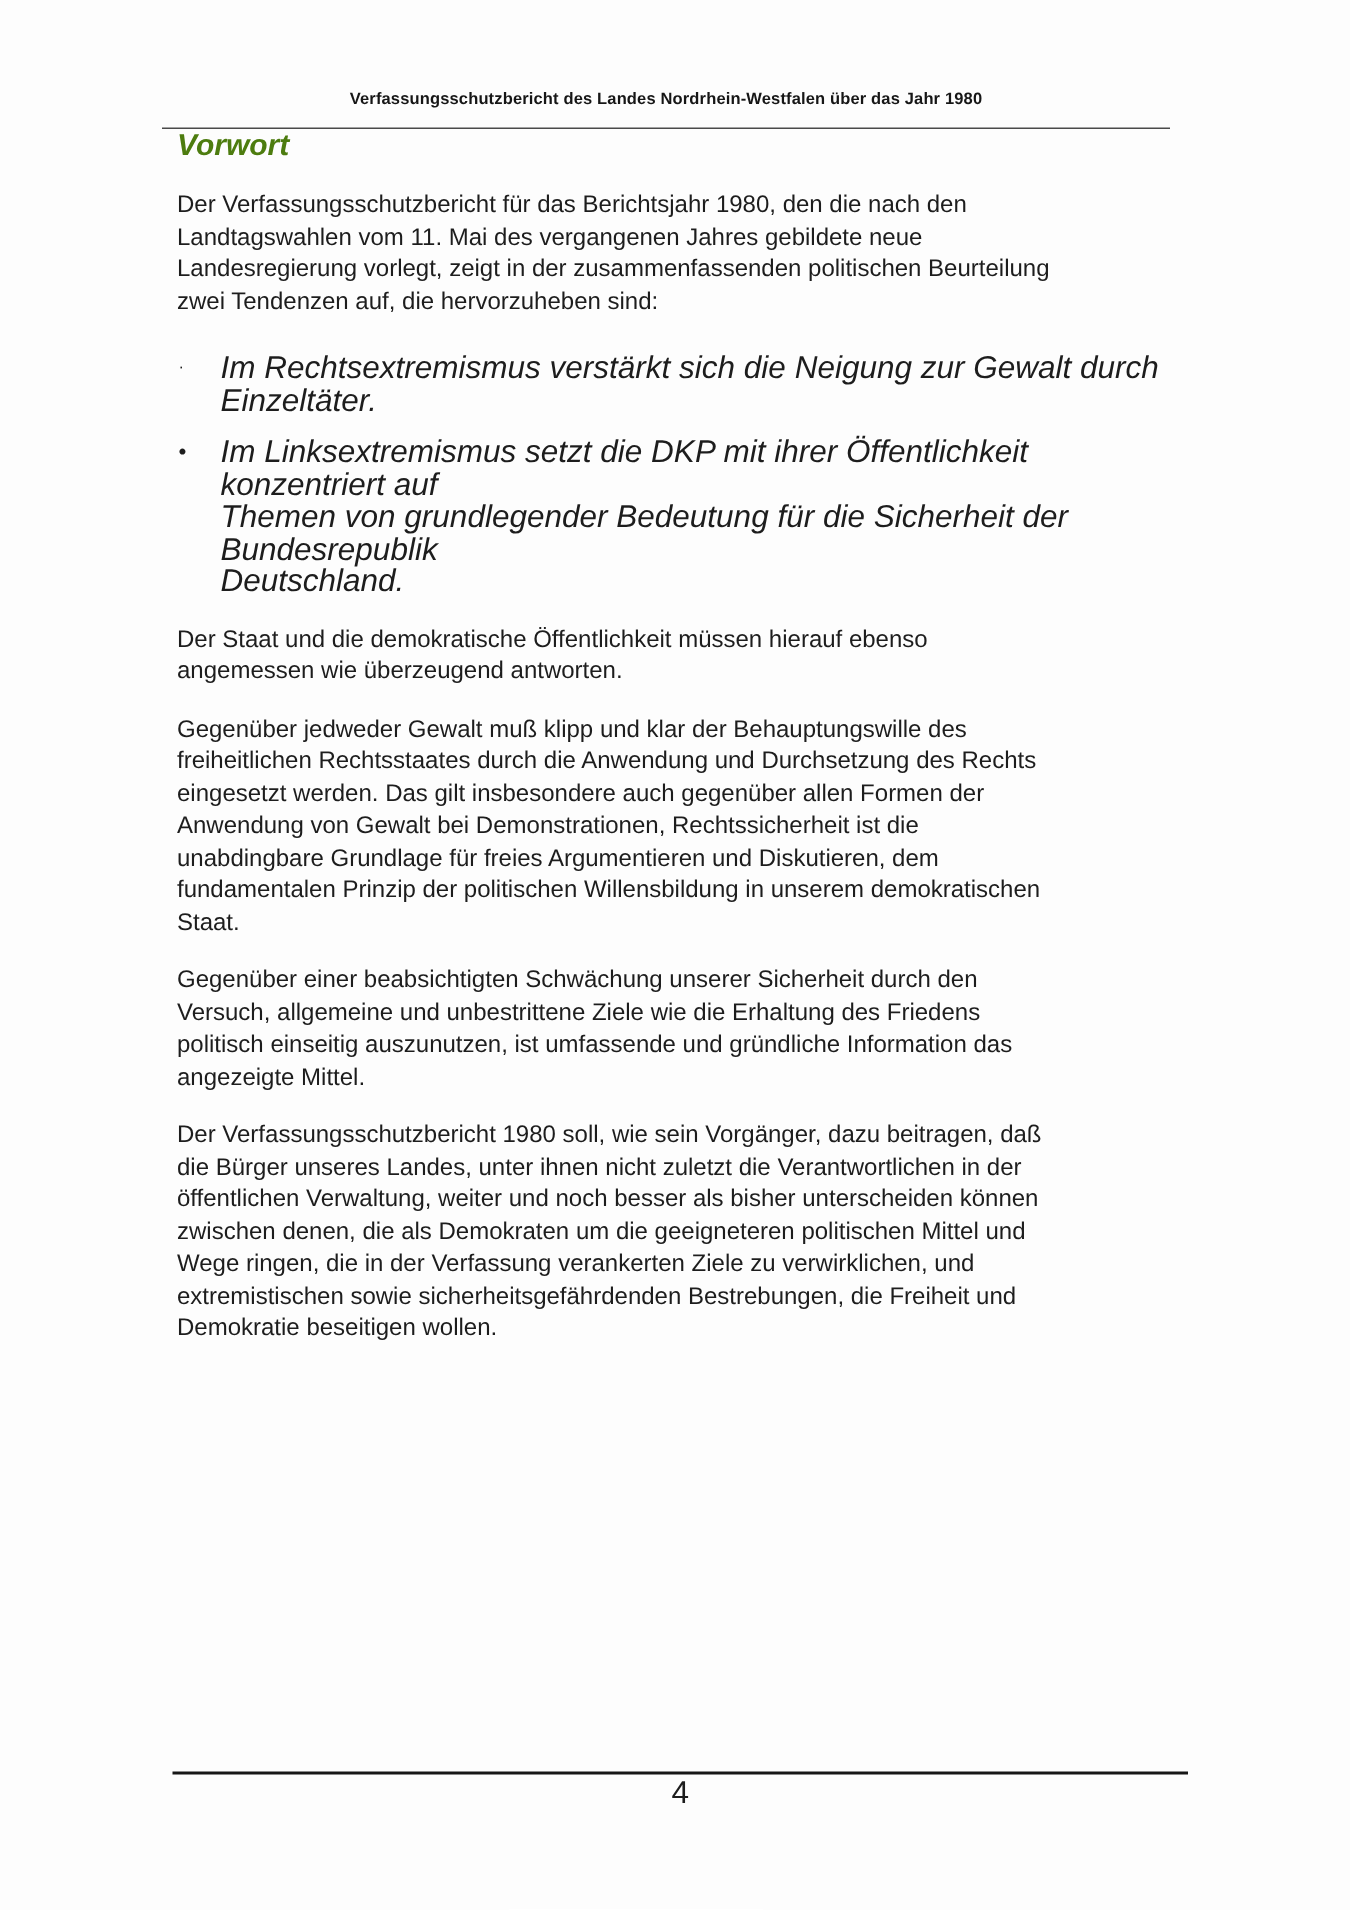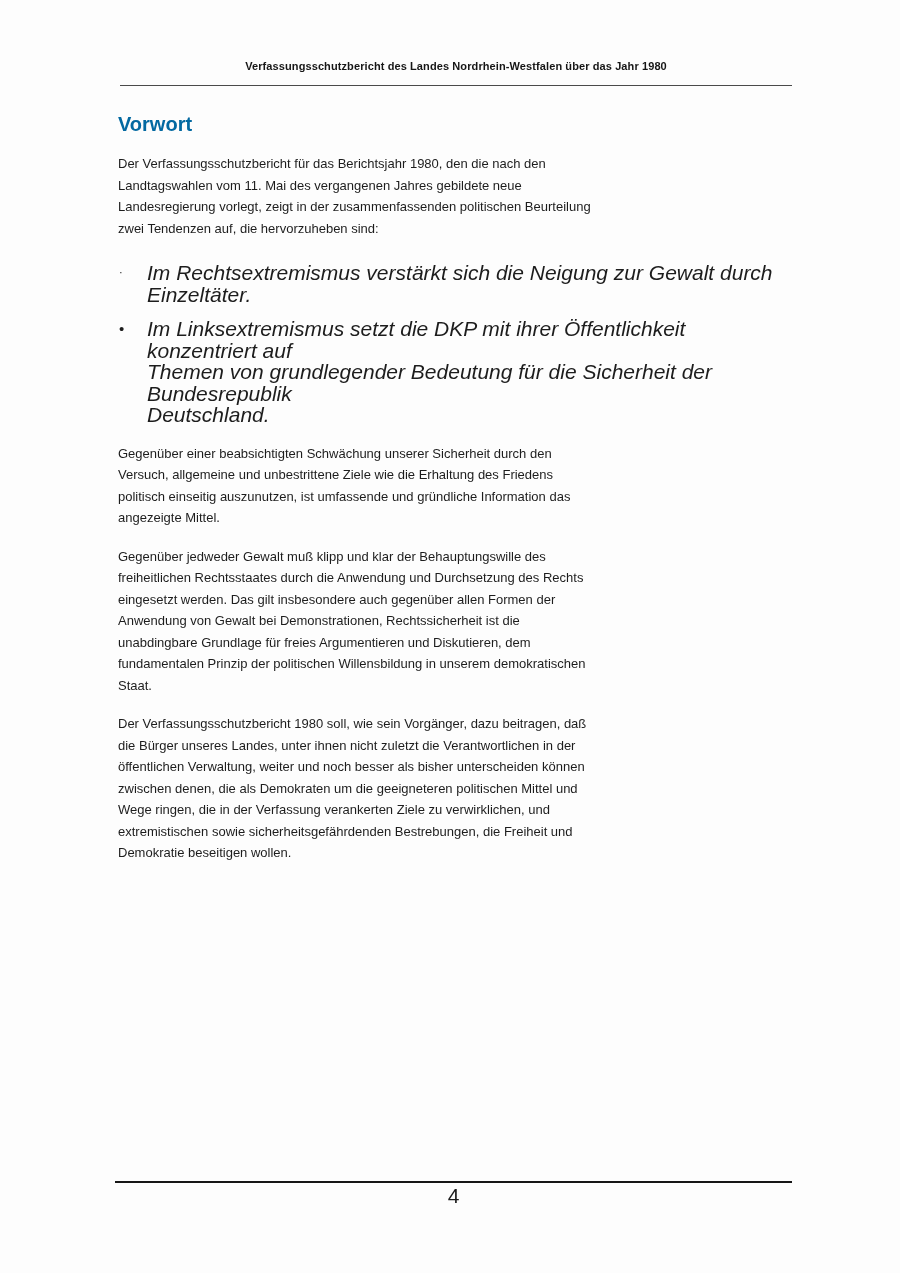--- a/index.html
+++ b/index.html
@@ -13,21 +13,21 @@
     background: #fdfdfd;
     color: #1d1d1d;
     font-family: "Liberation Sans", "DejaVu Sans", sans-serif;
     overflow: hidden;
   }
 
   
   .running-header {
     position: absolute;
     top: 0;
-    left: 120px;
+    left: 108px;
     width: 672px;
     padding-top: 59px;
     padding-bottom: 11px;
     border-bottom: 1px solid #4a4a4a;
     text-align: center;
   }
   .running-header .title {
     font-size: 11px;
     line-height: 15px;
     font-weight: bold;
@@ -36,29 +36,29 @@
   }
 
   
   .content {
     position: absolute;
     top: 85px;
     left: 118px;
     width: 676px;
   }
   .heading {
-    margin-top: 27px;
     font-size: 20px;
     line-height: 24px;
     font-weight: bold;
-    color: #0369a1;
+    color: #4d7c0f;
+    font-style: italic;
   }
   .para {
     margin-top: 17px;
-    font-size: 13px;
+    font-size: 16px;
     line-height: 21.5px;
     white-space: pre-line;
     color: #1d1d1d;
   }
 
   
   .bullet-list {
     margin-top: 23px;
     list-style: none;
   }
@@ -129,33 +129,35 @@
         <span class="bullet-text">Im Rechtsextremismus verstärkt sich die Neigung zur Gewalt durch Einzeltäter.</span>
       </li>
       <li class="bullet-item">
         <span class="bullet-marker">•</span>
         <span class="bullet-text">Im Linksextremismus setzt die DKP mit ihrer Öffentlichkeit konzentriert auf
 Themen von grundlegender Bedeutung für die Sicherheit der Bundesrepublik
 Deutschland.</span>
       </li>
     </ul>
 
-
-    <p class="para">Gegenüber einer beabsichtigten Schwächung unserer Sicherheit durch den
-Versuch, allgemeine und unbestrittene Ziele wie die Erhaltung des Friedens
-politisch einseitig auszunutzen, ist umfassende und gründliche Information das
-angezeigte Mittel.</p>
+    <p class="para">Der Staat und die demokratische Öffentlichkeit müssen hierauf ebenso
+angemessen wie überzeugend antworten.</p>
 
     <p class="para">Gegenüber jedweder Gewalt muß klipp und klar der Behauptungswille des
 freiheitlichen Rechtsstaates durch die Anwendung und Durchsetzung des Rechts
 eingesetzt werden. Das gilt insbesondere auch gegenüber allen Formen der
 Anwendung von Gewalt bei Demonstrationen, Rechtssicherheit ist die
 unabdingbare Grundlage für freies Argumentieren und Diskutieren, dem
 fundamentalen Prinzip der politischen Willensbildung in unserem demokratischen
 Staat.</p>
+
+    <p class="para">Gegenüber einer beabsichtigten Schwächung unserer Sicherheit durch den
+Versuch, allgemeine und unbestrittene Ziele wie die Erhaltung des Friedens
+politisch einseitig auszunutzen, ist umfassende und gründliche Information das
+angezeigte Mittel.</p>
 
     <p class="para">Der Verfassungsschutzbericht 1980 soll, wie sein Vorgänger, dazu beitragen, daß
 die Bürger unseres Landes, unter ihnen nicht zuletzt die Verantwortlichen in der
 öffentlichen Verwaltung, weiter und noch besser als bisher unterscheiden können
 zwischen denen, die als Demokraten um die geeigneteren politischen Mittel und
 Wege ringen, die in der Verfassung verankerten Ziele zu verwirklichen, und
 extremistischen sowie sicherheitsgefährdenden Bestrebungen, die Freiheit und
 Demokratie beseitigen wollen.</p>
 
   </div>

